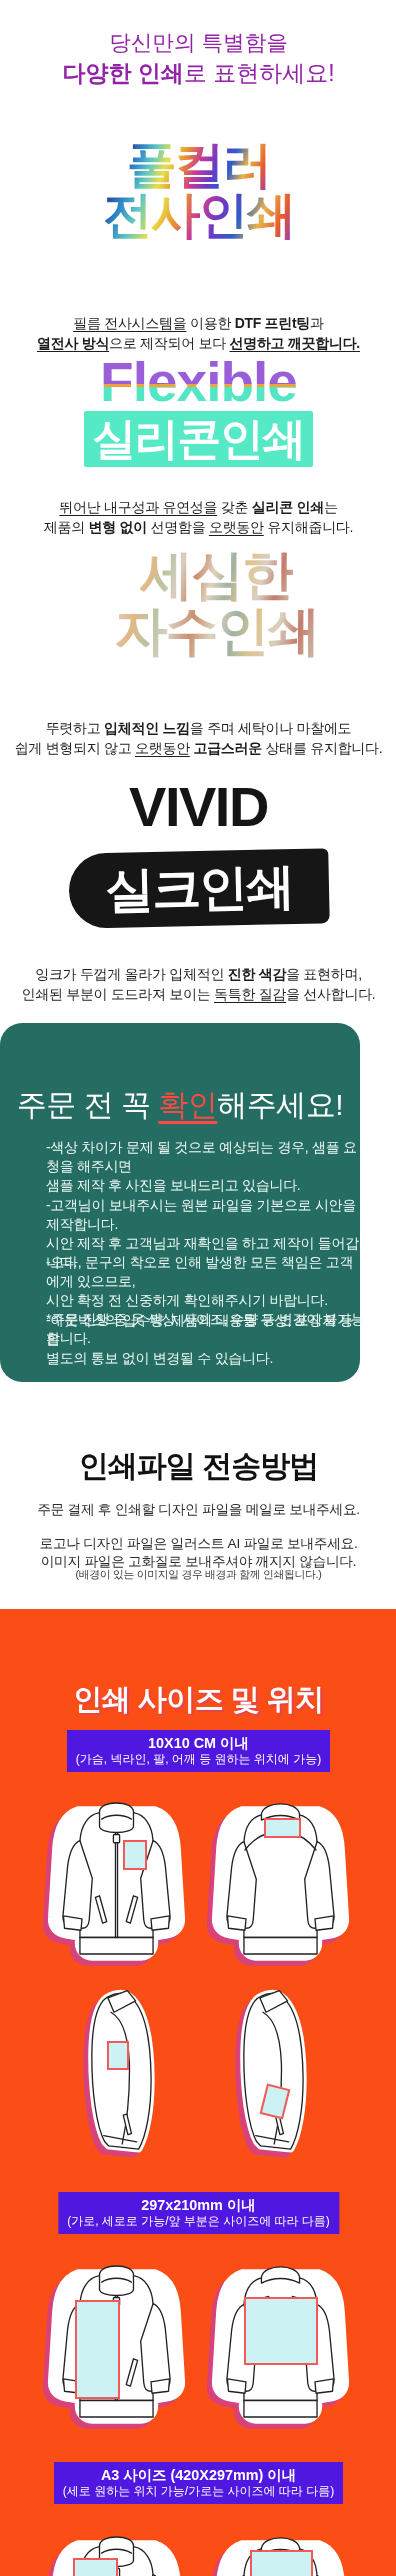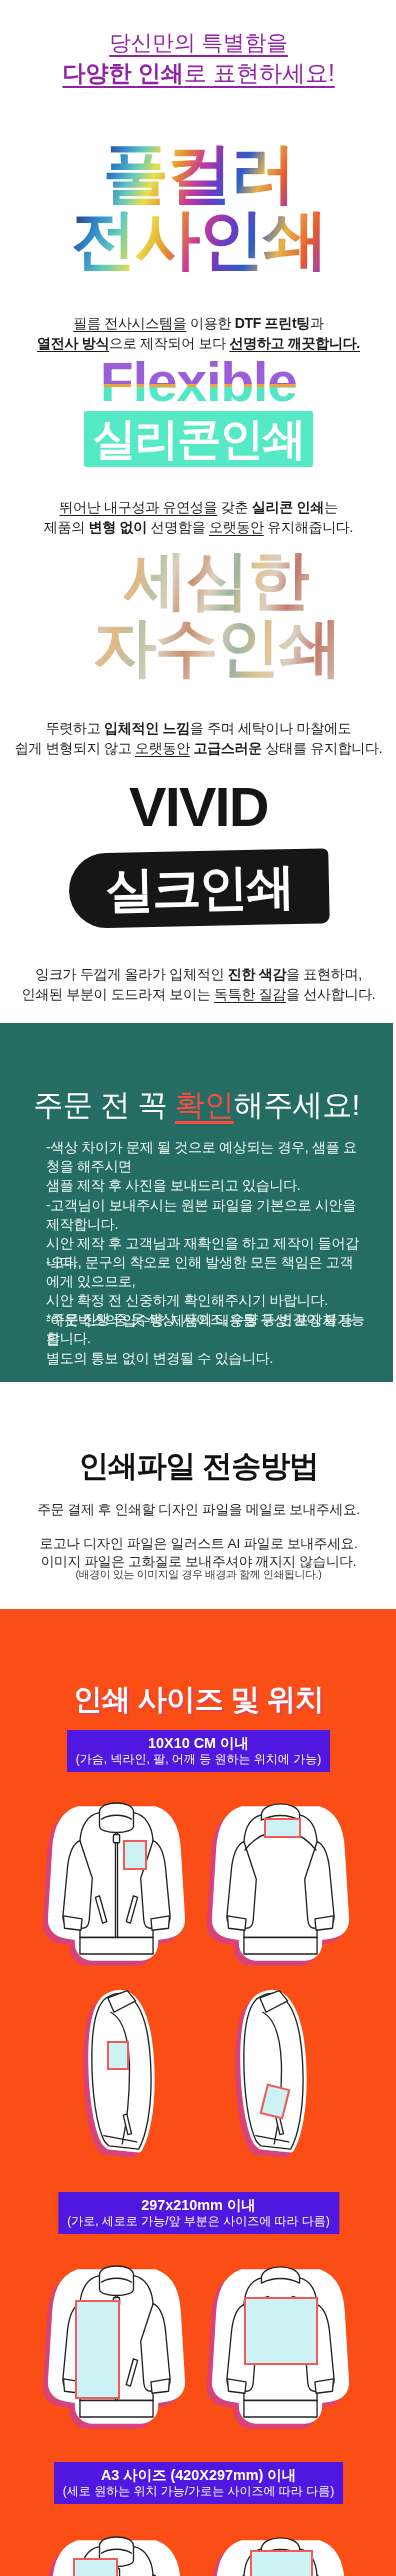--- a/index.html
+++ b/index.html
@@ -7,29 +7,29 @@
     position:relative; width:397px; height:2741px; margin:0 auto;
     background:#ffffff; overflow:hidden;
     font-family:"Liberation Sans","DejaVu Sans",sans-serif;
     -webkit-font-smoothing:antialiased;
   }
   .abs{position:absolute; left:0; right:0; text-align:center;}
 
   
   .hero-l1{top:28px; font-size:21.6px; color:#9222a6; font-weight:500;}
   .hero-l2{top:58px; font-size:23px; color:#9222a6; font-weight:500;}
-  .hero-l1 .u, .hero-l2 .u{text-decoration:underline; text-decoration-thickness:1.5px; text-underline-offset:4.6px;}
+  .hero-l1 .u, .hero-l2 .u{text-decoration-thickness:1.5px; text-underline-offset:4.6px;}
   .hero-l2 b{font-weight:900;margin-top:26px;}
 
   
   .giant{font-weight:900; line-height:1.0; letter-spacing:-2.1px; margin:0;}
   .giant span{display:inline-block; -webkit-background-clip:text; background-clip:text; color:transparent;}
-  .t-transfer{top:140px; font-size:66px;}
+  .t-transfer{top:140px; font-size:50px;}
   .grad-vivid1{background-image:linear-gradient(112deg,#2b2a7a 0%,#2e86c8 11%,#5fc8c0 20%,#e8e04a 30%,#e8902e 40%,#c83a96 50%,#6a3ac8 60%,#2e5ec8 70%,#e8b44a 80%,#e85a2e 90%,#8a3ac8 100%);}
-  .t-emb{top:547px; font-size:64px; line-height:1.05;margin-left:36px;}
+  .t-emb{top:547px; font-size:53px; line-height:1.05;margin-left:36px;}
   .grad-emb{background-image:linear-gradient(105deg,#d9cfc0 0%,#e2b985 10%,#b9c4a4 20%,#d9cfc0 28%,#c98f6e 38%,#dfd3be 48%,#9fb3a0 58%,#e0c490 68%,#d9cfc0 78%,#c47b6b 88%,#cfc5b4 100%);}
 
   
   .desc{font-size:14px; line-height:19.6px; color:#1d1d1d; font-weight:400; letter-spacing:-0.3px;}
   .desc b{font-weight:800;}
   .desc .u{text-decoration:underline; text-decoration-thickness:1px; text-underline-offset:2.6px;}
   .d-transfer{top:300px;} .d-sil{top:484px;} .d-emb{top:705px;} .d-silk{top:951px;}
 
   
   .flex-en{top:355px; font-size:55px; font-weight:800; letter-spacing:-1px; line-height:1;}
@@ -38,21 +38,21 @@
   .mint-block{top:411px; left:84px; right:auto; width:229px; height:56px; background:#55e9c6; border-radius:2.1px;}
   .mint-block span{display:block; font-size:44px; line-height:56px; font-weight:900; color:#ffffff; letter-spacing:-1.5px; text-align:center;}
 
   
   .vivid{top:779px; font-size:56px; font-weight:900; letter-spacing:-1.5px; color:#151515; line-height:1;}
   .capsule{top:851px; left:69px; right:auto; width:260px; height:75px; background:#161616;
     border-radius:39px 6.2px 8.2px 39px; transform:rotate(-1.2deg);}
   .capsule span{display:block; text-align:center; font-size:49px; line-height:75px; font-weight:900; color:#ffffff; letter-spacing:-2.1px;}
 
   
-  .notice{position:absolute; top:1023px; left:0; width:393px; height:359px; background:#256d62;}
+  .notice{position:absolute; top:1023px; left:0; width:360px; height:359px; background:#256d62;border-radius:22px;}
   .n-title{top:37px; font-size:30px; color:#ffffff; font-weight:500; letter-spacing:-0.5px;}
   .n-title .red{color:#fb4b42; text-decoration:underline; text-decoration-thickness:3.1px; text-underline-offset:6.2px; text-decoration-color:#fb4b42;}
   .n-p{position:absolute; left:46px; width:319px; text-align:left; font-size:14px; line-height:19px; color:#eef9f6; font-weight:400; letter-spacing:-0.3px;}
   .n-p1{top:101px;} .n-p2{top:159px;} .n-p3{top:216px;} .n-p4{top:274px;}
 
   
   .f-title{top:1421px; font-size:30px; font-weight:900; color:#111111; letter-spacing:-1px;}
   .f-p1{top:1487px; font-size:13.7px; color:#2a2a2a; letter-spacing:-0.3px;}
   .f-p2{top:1521px; font-size:13.7px; line-height:18px; color:#2a2a2a; letter-spacing:-0.3px;}
   .f-p3{top:1557px; font-size:10.8px; color:#3a3a3a; letter-spacing:-0.3px;}

